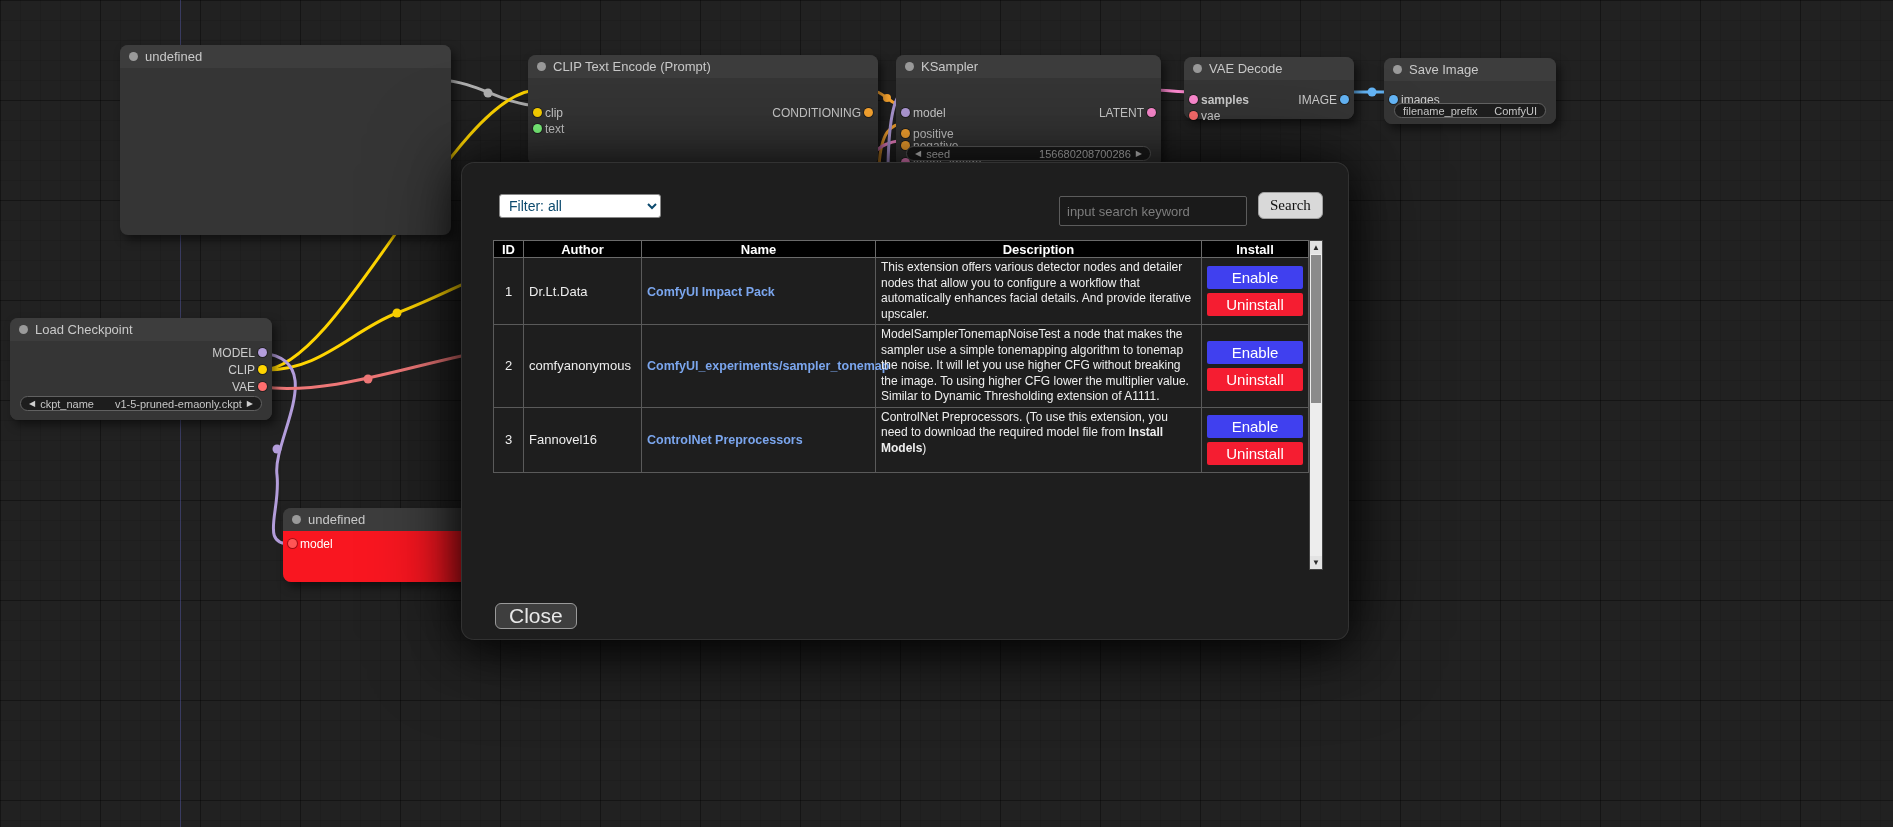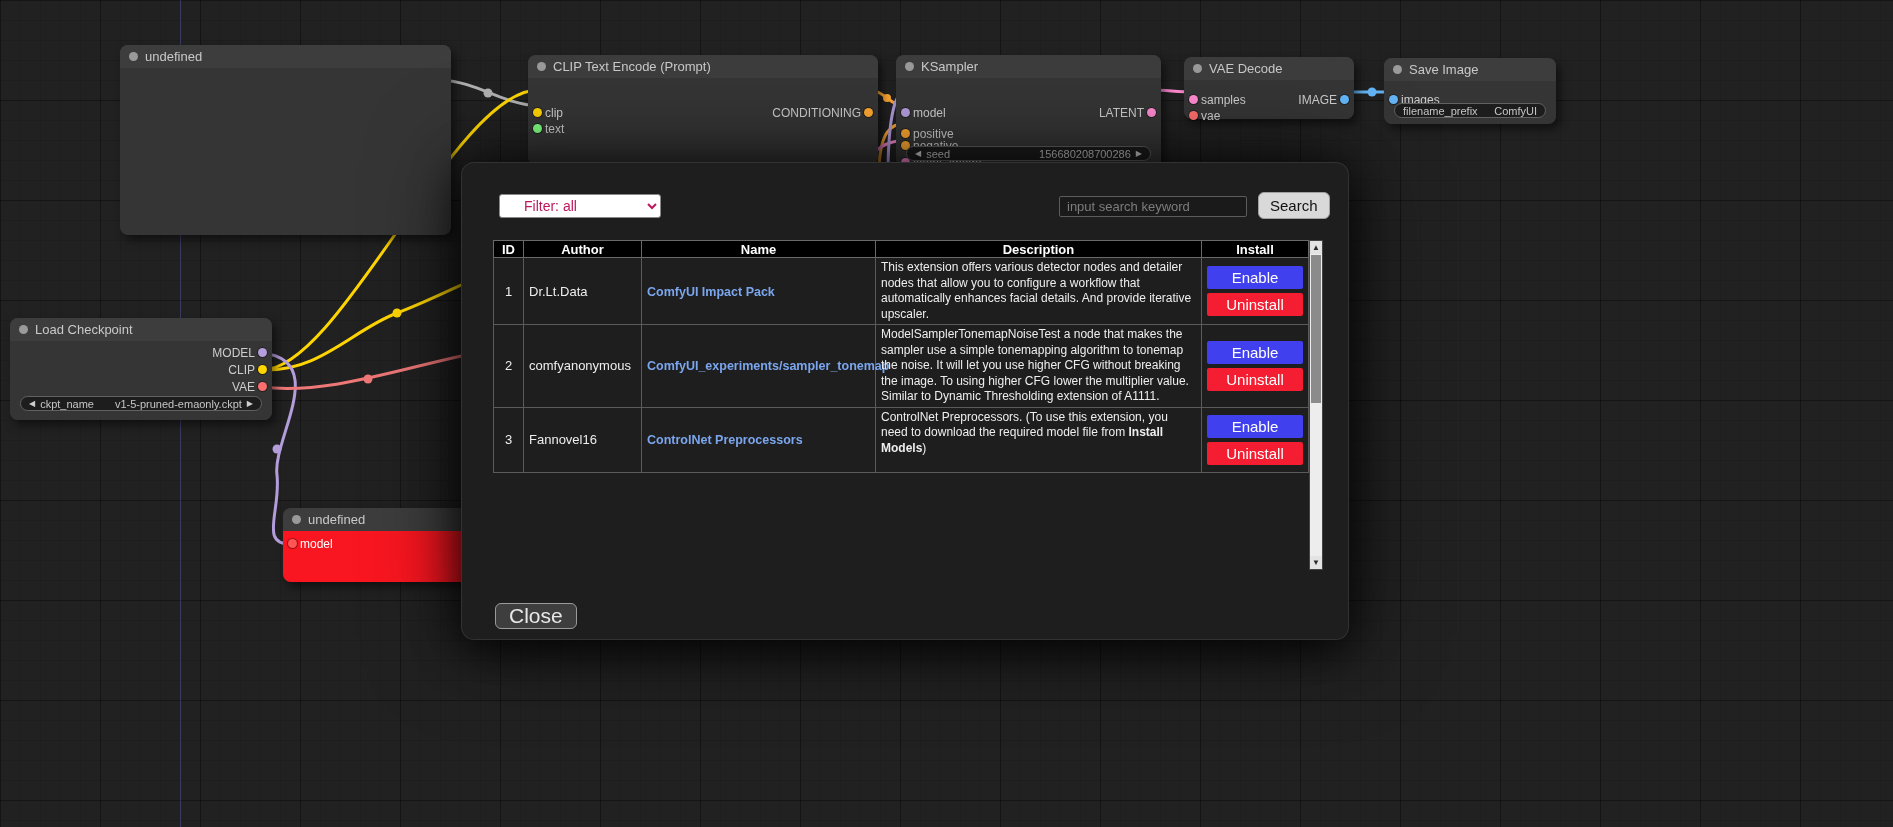--- a/index.html
+++ b/index.html
@@ -39,27 +39,27 @@
   .widget{position:absolute;left:10px;right:10px;height:15px;background:#1d1d1d;
         border:1px solid #616161;border-radius:8px;display:flex;align-items:center;gap:5px;
         padding:0 8px;font-size:11px;color:#c6c6c6;white-space:nowrap;}
   .widget .wval{margin-left:auto;}
   .warrow{font-size:8px;color:#cfcfcf;line-height:1;}
 
   
   .modal{position:absolute;left:461px;top:162px;width:888px;height:478px;background:#1e1e1e;
         border-radius:13px;
         box-shadow:inset 0 0 0 1px rgba(255,255,255,0.09), 0 8px 45px rgba(0,0,0,0.85), 0 0 90px rgba(0,0,0,0.55);}
-  .filter-select{position:absolute;left:38px;top:32px;width:162px;height:24px;background:#fff;color:#be185d;
-        border:1px solid #888;border-radius:3px;font-size:14px;padding:0 20px;}
-  .search-input{position:absolute;left:598px;top:34px;width:188px;height:21px;background:#1a1a1a;
+  .filter-select{position:absolute;left:38px;top:32px;width:162px;height:24px;background:#fff;color:#0c4a6e;
+        border:1px solid #888;border-radius:3px;font-size:14px;padding:0 5px;}
+  .search-input{position:absolute;left:598px;top:34px;width:188px;height:30px;background:#1a1a1a;
         border:1px solid #5c5c5c;border-radius:2px;color:#ddd;font-size:13px;padding:0 7px;}
   .search-input::placeholder{color:#7d7d7d;}
   .search-btn{position:absolute;left:797px;top:30px;height:27px;padding:0 11px;background:#d9d9d9;
-        color:#111;border:1px solid #a0a0a0;border-radius:6px;font-size:15px;}
+        color:#111;border:1px solid #a0a0a0;border-radius:6px;font-size:15px;font-family:Liberation Serif, serif;}
   .table-zone{position:absolute;left:32px;top:62px;width:830px;height:330px;margin-top:16px;}
   table{border-collapse:collapse;table-layout:fixed;width:815px;}
   th{background:#000;color:#fff;font-size:13px;font-weight:bold;height:17px;padding:0 2px;border:1px solid #6a6a6a;}
   td{border:1px solid #5a5a5a;color:#eee;font-size:13px;padding:2px 5px;vertical-align:middle;}
   td.c-id{text-align:center;}
   td.c-name{overflow:visible;}
   td.c-name a{color:#7ba6ee;font-weight:bold;font-size:12.5px;text-decoration:none;white-space:nowrap;}
   td.c-desc{font-size:12px;line-height:15.5px;vertical-align:top;padding:2px 5px;}
   td.c-install{text-align:center;padding:3px 0;}
   .btn-enable,.btn-uninstall{display:block;margin:4px auto;width:96px;padding:3px 4px;border:none;
@@ -163,21 +163,21 @@
       </div>
     </div>
   </div>
 
   <div class="node" style="left:1184px;top:57px;width:170px;height:62px;">
     <div class="node-header">
       <span class="collapse-dot"></span>
       <span class="node-title">VAE Decode</span>
     </div>
     <div class="node-body">
-      <div class="prow in" style="top:12px;">
+      <div class="prow in" style="top:12px;font-weight:bold;">
         <span class="pdot" style="background:#ff8ad1;"></span>
         <span class="lbl">samples</span>
       </div>
       <div class="prow in" style="top:28px;">
         <span class="pdot" style="background:#ff6e6e;"></span>
         <span class="lbl">vae</span>
       </div>
       <div class="prow out" style="top:12px;">
         <span class="lbl">IMAGE</span>
         <span class="pdot" style="background:#64b5f6;"></span>

